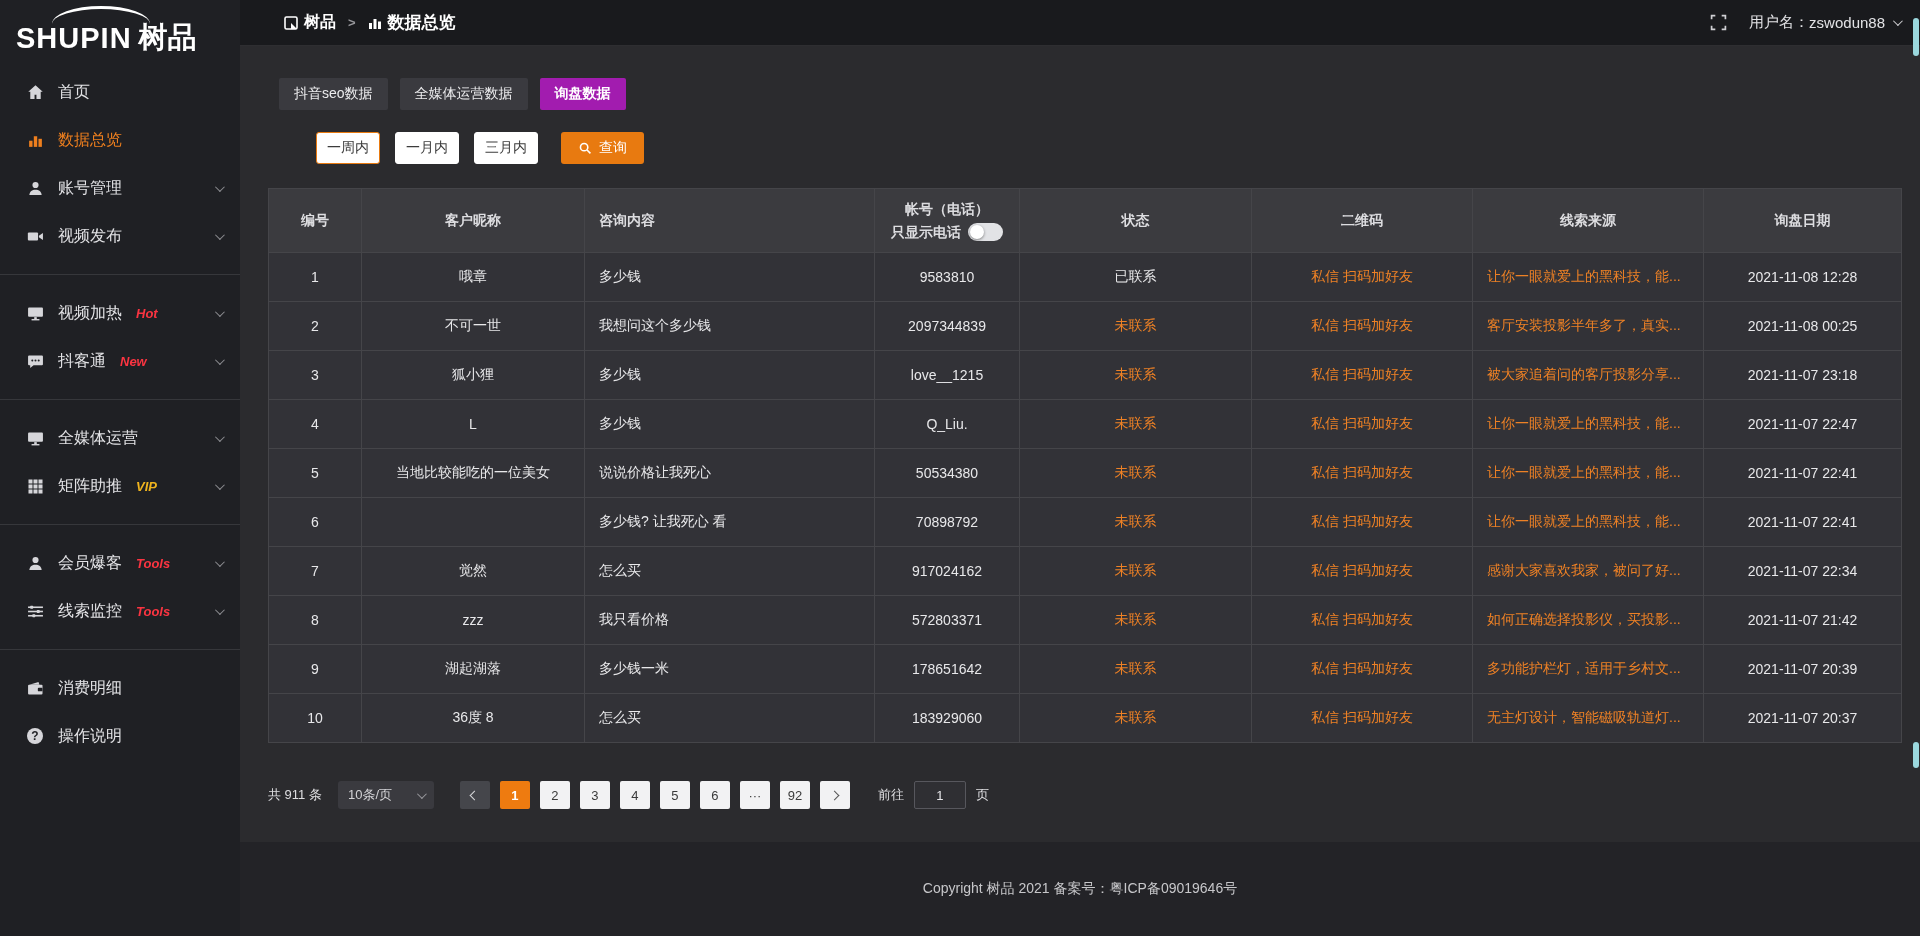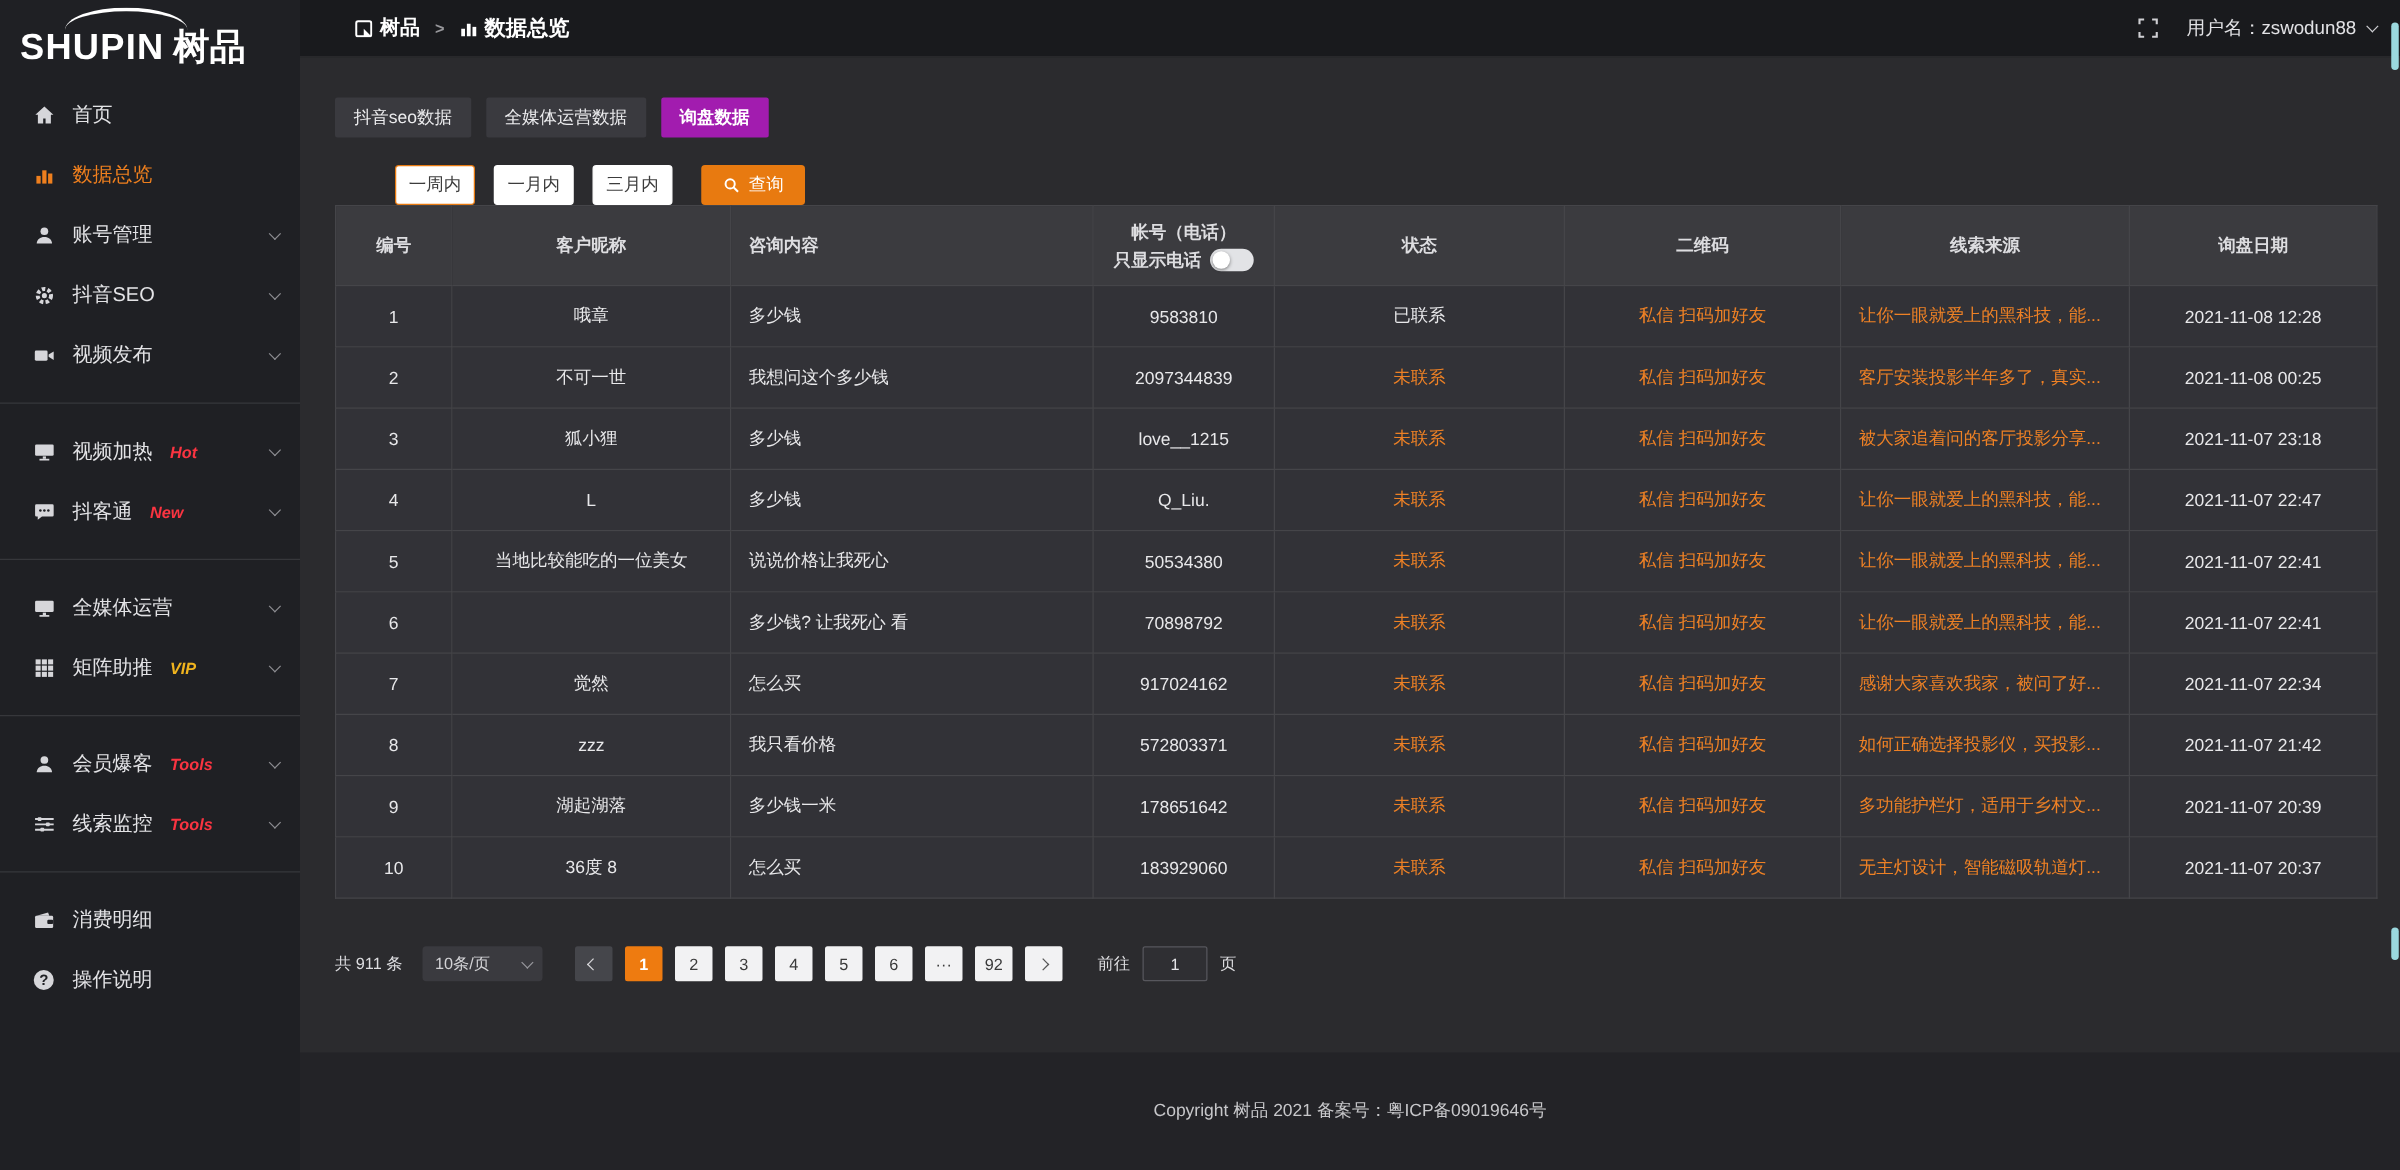--- a/index.html
+++ b/index.html
@@ -41,40 +41,40 @@
   .bc-sep { color:#97979b; font-size:13px; margin:0 12px; font-weight:bold; }
   .bc-current { color:#fff; font-size:17px; font-weight:bold; }
   .top-right { margin-left:auto; display:flex; align-items:center; gap:22px; }
   .fs-icon { width:17px; height:17px; display:inline-flex; cursor:pointer; }
   .user-box { display:flex; align-items:center; color:#e2e2e5; font-size:15px; cursor:pointer; }
   .user-chev { width:7px; height:7px; border-right:1.5px solid #cfcfd3; border-bottom:1.5px solid #cfcfd3;
                transform:rotate(45deg) translateY(-2px); margin-left:8px; }
 
   
   .main { position:absolute; left:240px; top:46px; right:0; bottom:0; background:#2b2b2e; padding:32px 0 0 28px; }
-  .tabs { display:flex; gap:12px; }
+  .tabs { display:flex; gap:12px;margin-left:11px; }
   .tab { height:32px; padding:0 15px; background:#3a3a3f; color:#ececee; font-size:14px;
          display:flex; align-items:center; border-radius:2px; cursor:pointer; }
   .tab.active { background:#a21caf; color:#fff; font-weight:bold; }
 
   .filters { display:flex; align-items:center; margin-top:22px; }
   .select { width:256px; height:32px; background:#3a3a3f; border-radius:3px; display:flex;
             align-items:center; padding:0 14px; color:#98989d; font-size:14px; cursor:pointer; }
   .sel-chev { margin-left:auto; width:7px; height:7px; border-right:1.5px solid #98989d;
               border-bottom:1.5px solid #98989d; transform:rotate(45deg) translateY(-2px); }
   .range-btn { width:64px; height:32px; background:#fff; border:1px solid #fff; color:#3c3c3c;
                font-size:14px; border-radius:3px; margin-left:15px; display:flex; align-items:center;
                justify-content:center; cursor:pointer; }
   .range-btn.selected { border-color:#e87a10; }
   .search-btn { height:32px; padding:0 17px; background:#e87a10; color:#fff; border-radius:3px;
                 margin-left:23px; display:flex; align-items:center; gap:7px; font-size:14px; cursor:pointer; }
   .search-btn svg { width:14px; height:14px; }
 
   
-  table { border-collapse:collapse; table-layout:fixed; width:1633px; }
+  table { border-collapse:collapse; table-layout:fixed; width:1633px; margin-top:24px; }
   th, td { border:1px solid #454549; font-size:14px; text-align:center; overflow:hidden; white-space:nowrap; }
   thead th { height:64px; background:#3b3b3f; color:#dddde0; font-weight:bold; }
   tbody td { height:49px; background:#323237; color:#e8e8ea; }
   td.left, th.left { text-align:left; padding-left:14px; }
   td.orange { color:#ee8125; cursor:pointer; }
   td.st-pending { color:#ee8125; }
   td.st-done { color:#e8e8ea; }
   .phone-head { line-height:1.5; }
   .phone-sub { display:flex; align-items:center; justify-content:center; gap:7px; margin-top:2px; }
   .switch { width:35px; height:18px; background:#e2e3e6; border-radius:9px; display:inline-flex;
@@ -136,30 +136,20 @@
         <span class="side-label">数据总览</span>
       </div>
       <div class="side-item">
         <span class="side-icon">
           <svg viewBox="0 0 16 16">
             <circle cx="8" cy="4.7" r="2.9"></circle>
             <path d="M2.2 14c.3-3.2 2.6-4.9 5.8-4.9s5.5 1.7 5.8 4.9z"></path>
           </svg>
         </span>
         <span class="side-label">账号管理</span>
-        <span class="side-chevron"></span>
-      </div>
-      <div class="side-item">
-        <span class="side-icon">
-          <svg viewBox="0 0 16 16">
-            <circle cx="8" cy="8" r="5" fill="none" stroke="currentColor" stroke-width="3" stroke-dasharray="2.6 1.7"></circle>
-            <circle cx="8" cy="8" r="1.9"></circle>
-          </svg>
-        </span>
-        <span class="side-label">抖音SEO</span>
         <span class="side-chevron"></span>
       </div>
       <div class="side-item">
         <span class="side-icon">
           <svg viewBox="0 0 16 16">
             <rect x=".8" y="4.2" width="9.6" height="7.6" rx="1"></rect>
             <path d="M11.2 7.2 15 4.8v6.4l-3.8-2.4z"></path>
           </svg>
         </span>
         <span class="side-label">视频发布</span>

